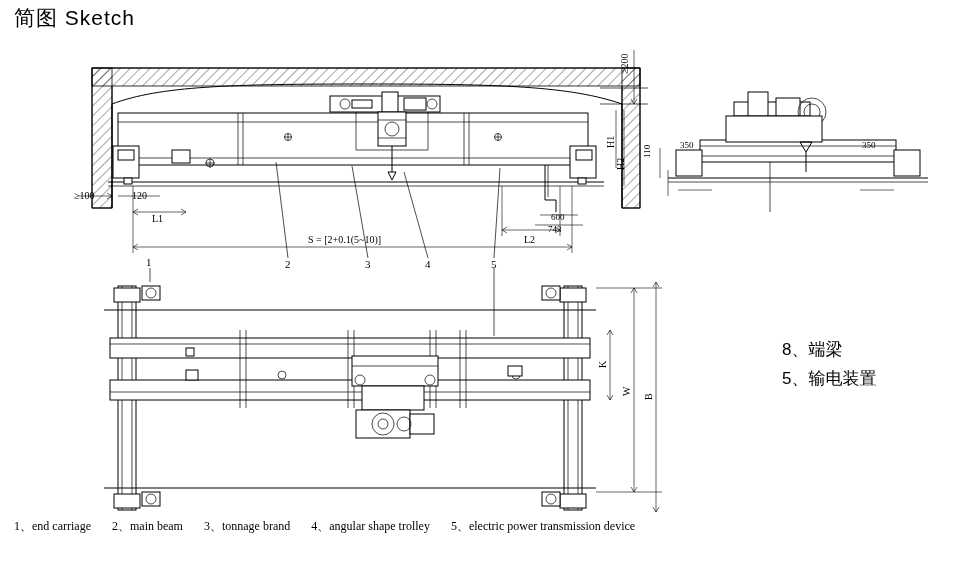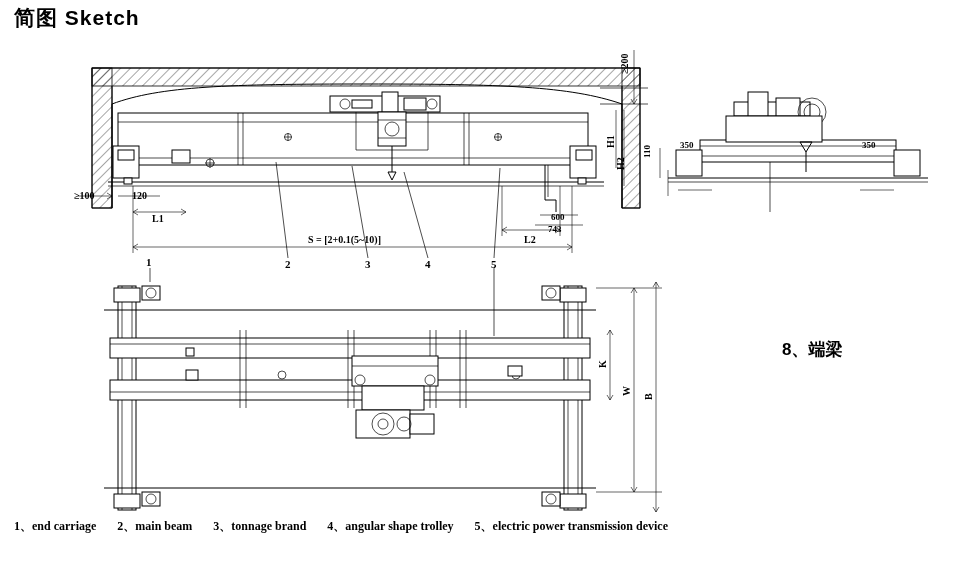--- a/index.html
+++ b/index.html
@@ -4,21 +4,21 @@
 <style>
   html,body{margin:0;padding:0;}
   body{
     width:979px;height:570px;
     background:#ffffff;
     font-family:"Liberation Serif", serif;
     color:#000;
     overflow:hidden;
     position:relative;
   }
-  #page{position:relative;width:843px;height:570px;font-weight:bold;}
+  #page{position:relative;width:843px;height:570px;}
 
   .title{
     position:absolute;left:14px;top:4px;
     font-family:"Liberation Sans", sans-serif;
     font-size:21px;letter-spacing:1px;
   }
 
   
   .legend{
     position:absolute;left:782px;top:335px;
@@ -302,20 +302,21 @@
       <text class="num" x="285" y="268">2</text>
       <text class="num" x="365" y="268">3</text>
       <text class="num" x="425" y="268">4</text>
       <text class="num" x="491" y="268">5</text>
       <text class="num" x="146" y="266">1</text>
     </g>
   </svg>
 
   <div class="legend">
     <div>8、端梁</div>
+    <div>5、输电装置</div>
   </div>
 
   <div class="caption">
     <span>1、end carriage</span>
     <span>2、main beam</span>
     <span>3、tonnage brand</span>
     <span>4、angular shape trolley</span>
     <span>5、electric power transmission device</span>
   </div>
 

